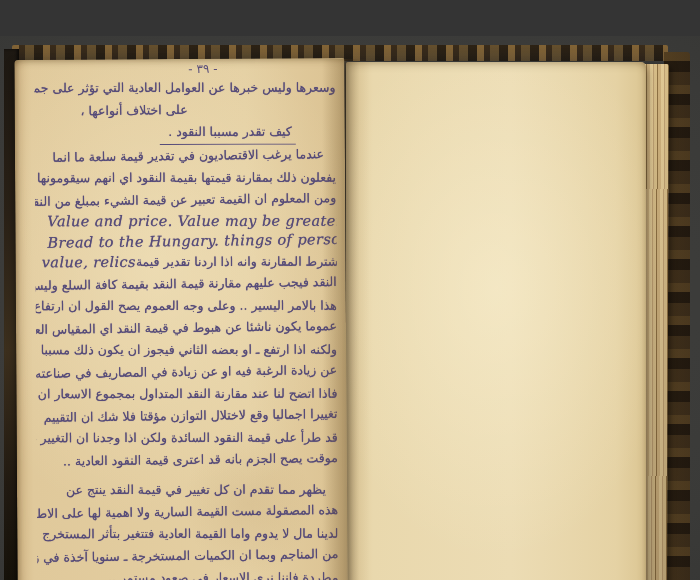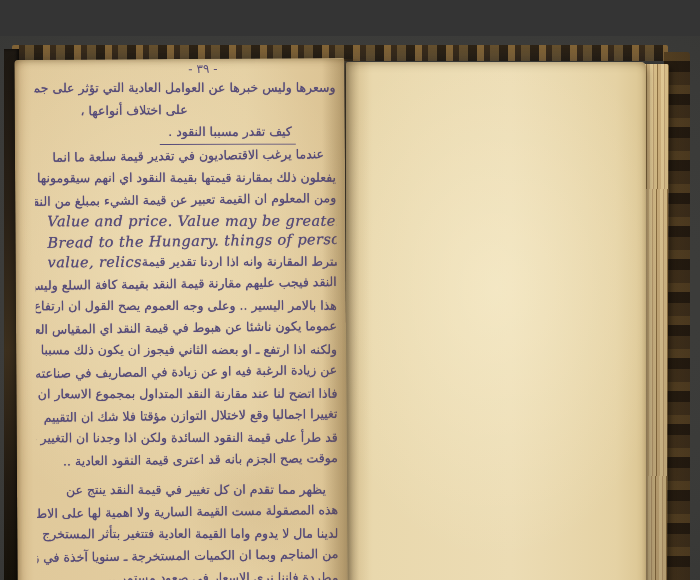--- a/index.html
+++ b/index.html
@@ -55,21 +55,21 @@
   .t:nth-child(even){transform:rotate(.25deg);}
   .pagenum{height:16px;line-height:16px;direction:rtl;text-align:center;font-size:12px;
      transform:translateX(18px);opacity:.9;}
   .short{padding-left:0;padding-right:148px;}
   .heading{height:24px;line-height:22px;padding-right:40px;}
   .heading .u{display:inline-block;border-bottom:1.4px solid #4c4277;padding:0 4px 1px 8px;}
   .indent{padding-right:12px;}
   .para-gap{margin-top:8px;}
   .en{direction:ltr;text-align:left;height:20px;line-height:20px;padding-left:12px;
       font-family:"DejaVu Serif",serif;font-style:italic;font-size:14.5px;letter-spacing:.4px;}
-  .mix{display:flex;justify-content:space-between;direction:ltr;}
+  .mix{display:flex;justify-content:center;direction:ltr;}
   .mix .en-frag{font-family:"DejaVu Serif",serif;font-style:italic;font-size:14.5px;
       padding-left:12px;letter-spacing:.4px;}
   .mix .ar-frag{direction:rtl;}
 </style>
 </head>
 <body>
 
 <div class="scene">
   <div class="binding-top"></div>
   <div class="cover-left"></div>

